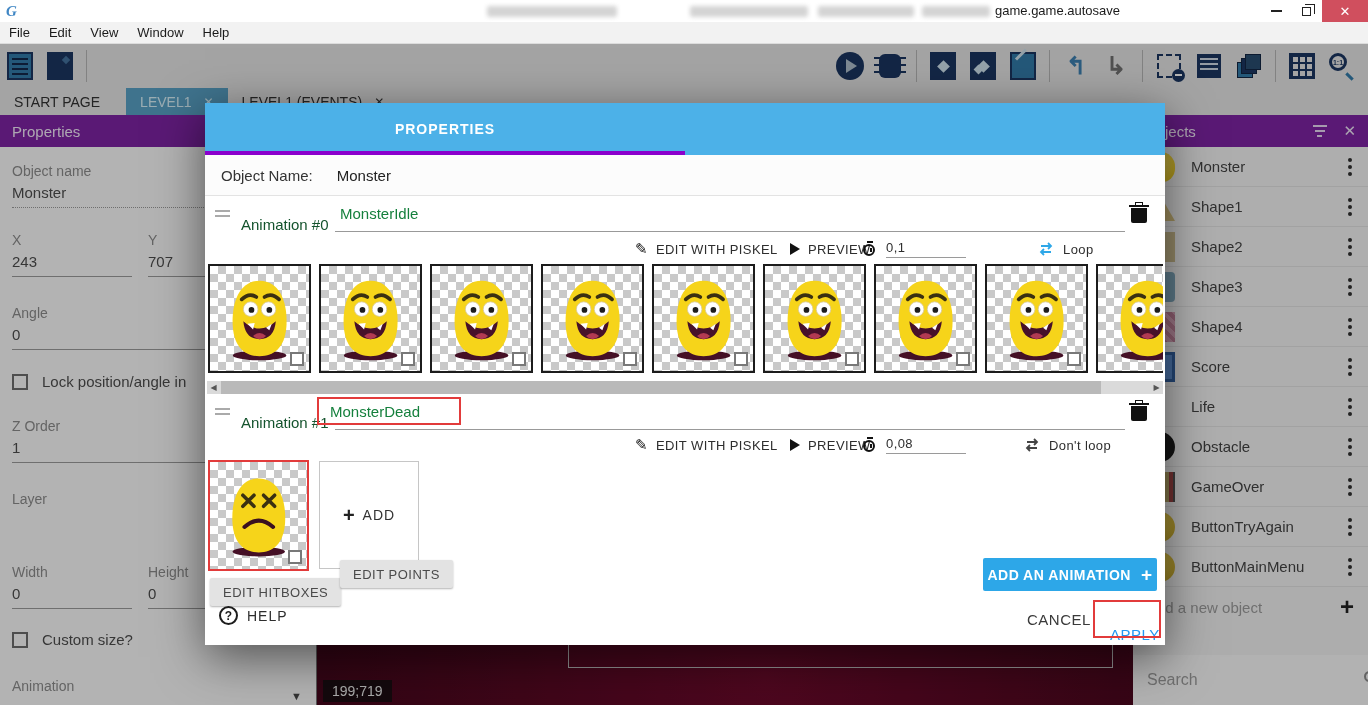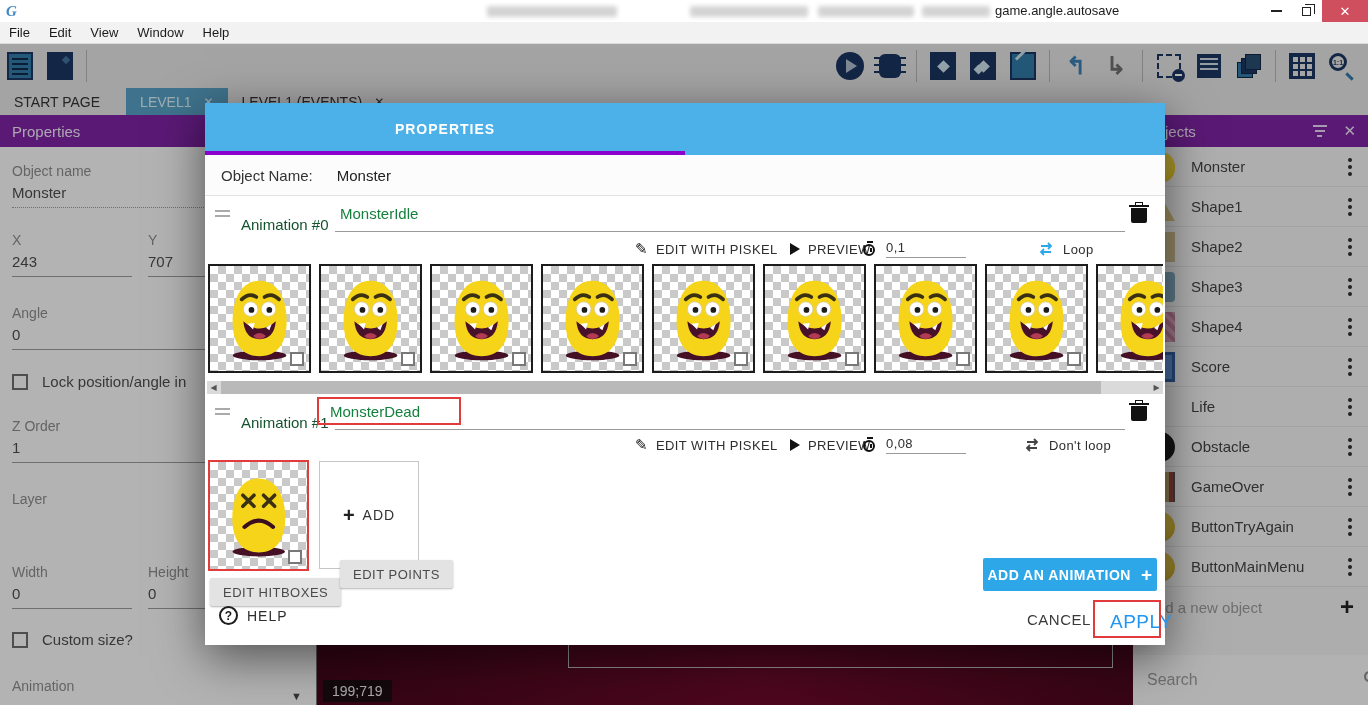--- a/index.html
+++ b/index.html
@@ -161,35 +161,35 @@
   .addframe .plus{font-size:20px;color:#222;font-weight:bold}
   .addframe .albl{font-size:14px;color:#333;letter-spacing:1px}
   .greybtn{position:absolute;height:28px;background:#e3e3e3;color:#4a4a4a;font-size:13px;display:flex;align-items:center;padding:0 13px;border-radius:2px;box-shadow:0 1px 2px rgba(0,0,0,0.3);letter-spacing:0.5px}
   .addanim{position:absolute;left:778px;top:455px;width:174px;height:33px;background:#2da7e8;color:#fff;font-size:14px;font-weight:bold;display:flex;align-items:center;justify-content:center;gap:10px;border-radius:2px;letter-spacing:0.5px}
   .addanim .plus{font-size:19px;font-weight:bold}
   .dlg-footer{position:absolute;left:0;top:488px;width:960px;height:54px}
   .helpbtn{position:absolute;left:14px;top:15px;display:flex;align-items:center;gap:9px}
   .helpcirc{width:19px;height:19px;border:2px solid #1d1d1d;border-radius:50%;display:flex;align-items:center;justify-content:center;font-size:12px;font-weight:bold;color:#1d1d1d}
   .helplbl{font-size:14px;color:#2e2e2e;letter-spacing:1px}
   .cancelbtn{position:absolute;left:822px;top:20px;font-size:15px;color:#3a3a3a;letter-spacing:0.5px}
-  .applybtn{position:absolute;left:905px;top:20px;font-size:19px;color:#2196f3;letter-spacing:0.5px}
+  .applybtn{position:absolute;left:905px;top:35px;font-size:15px;color:#2196f3;letter-spacing:0.5px}
   .redbox-apply{position:absolute;left:888px;top:9px;width:68px;height:38px;border:2px solid #e23b3b}
 </style>
 </head>
 <body>
 
 <div class="screen">
 
   <div class="titlebar">
     <span class="app-logo">G</span>
     <span class="title-blur b1"></span>
     <span class="title-blur b2"></span>
     <span class="title-blur b3"></span>
     <span class="title-blur b4"></span>
-    <span class="title-text">game.angle.autosave</span>
+    <span class="title-text">game.game.autosave</span>
     <span class="win-btn win-min">
         <i></i>
       </span>
     <span class="win-btn win-restore">
         <i></i>
       </span>
     <span class="win-btn win-close">✕</span>
   </div>
 
   <div class="menubar">

